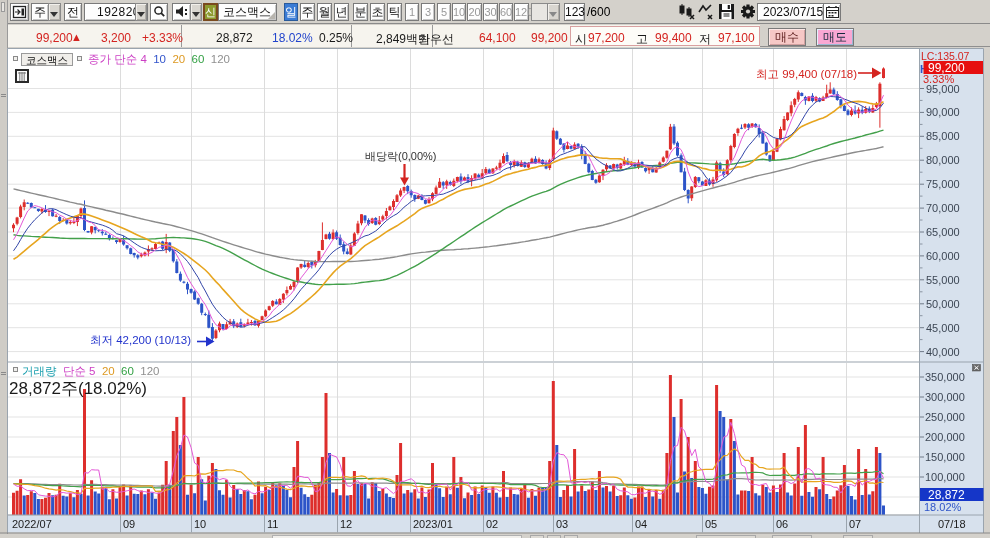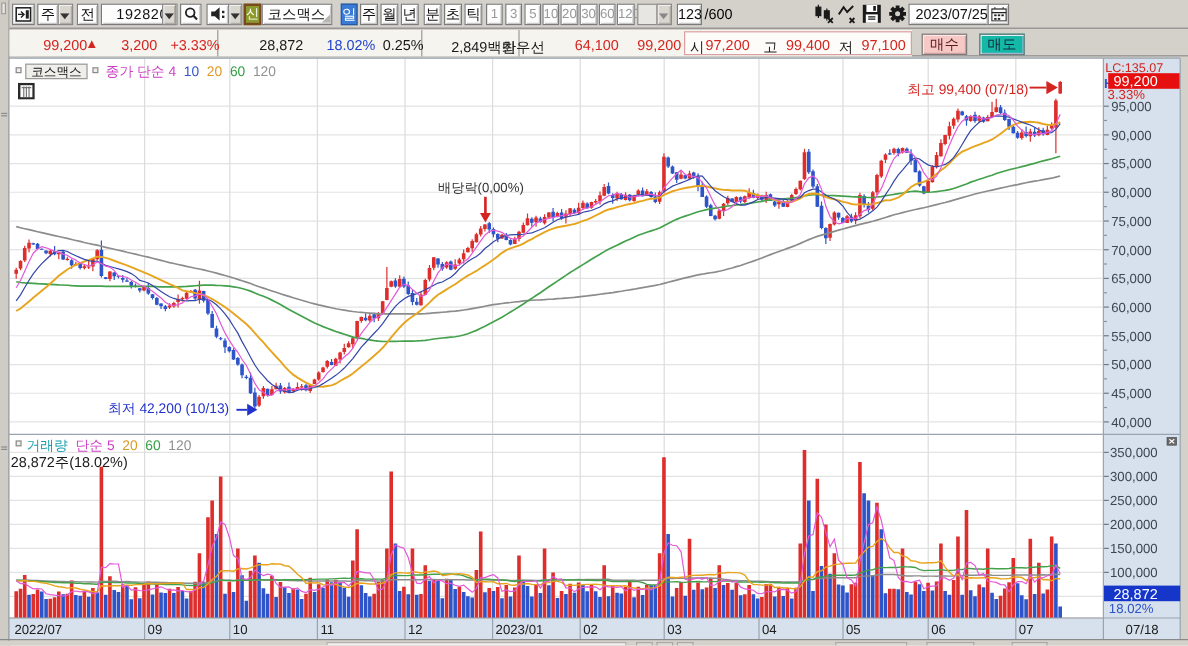--- a/index.html
+++ b/index.html
@@ -94,21 +94,21 @@
         <rect x="48.7" y="3" width="2.2" height="4" fill="#1a1a1a"></rect>
 <rect x="42.5" y="10" width="10" height="7" fill="#fff"></rect>
 <path d="M44.5 12h6M44.5 14h6" stroke="#1a1a1a" stroke-width="1"></path>
 </g>
 <g>
 <path d="M69 2.5v14M62 9.5h14M64 4.5l10 10M74 4.5l-10 10" stroke="#1a1a1a" stroke-width="3.2"></path>
 <circle cx="69" cy="9.5" r="5.2" fill="#1a1a1a"></circle>
 <circle cx="69" cy="9.5" r="2.1" fill="#d4d1cb"></circle>
 </g>
 </svg></div>
-<div class="btn" style="left:757px;width:67px;text-align:left;padding-left:5px">2023/07/25</div>
+<div class="btn" style="left:757px;width:67px;text-align:left;padding-left:5px">2023/07/15</div>
 <div class="btn" style="left:823px;width:18px"><svg width="13" height="12" style="margin-top:2px">
       <rect x="0.5" y="1.5" width="12" height="10" fill="none" stroke="#222" stroke-width="1"></rect>
       <path d="M0.5 4.5h12" stroke="#222"></path>
       <path d="M3 1V0M10 1V0" stroke="#222" stroke-width="1.4"></path>
       <g fill="#222">
         <rect x="2.5" y="6" width="2" height="1.5"></rect>
         <rect x="5.5" y="6" width="2" height="1.5"></rect>
         <rect x="8.5" y="6" width="2" height="1.5"></rect>
         <rect x="2.5" y="9" width="2" height="1.5"></rect>
         <rect x="5.5" y="9" width="2" height="1.5"></rect>
@@ -133,21 +133,21 @@
 <div class="r2t blk" style="left:418px">최우선</div>
 <div class="r2t red" style="left:479px">64,100</div>
 <div class="r2t red" style="left:531px">99,200</div>
 <div class="r2t blk" style="left:575px">시</div>
 <div class="r2t red" style="left:588px">97,200</div>
 <div class="r2t blk" style="left:636px">고</div>
 <div class="r2t red" style="left:655px">99,400</div>
 <div class="r2t blk" style="left:699px">저</div>
 <div class="r2t red" style="left:718px">97,100</div>
 <div class="abs" style="left:768px;top:28px;width:38px;height:18px;background:#f6c8c6;border:1px solid #7a7a7a;box-shadow:inset 1px 1px 0 #fde8e6, inset -1px -1px 0 #d0a0a0;font-size:12px;color:#5a1a1a;text-align:center;line-height:16px">매수</div>
-<div class="abs" style="left:816px;top:28px;width:38px;height:18px;background:#14b8a6;border:1px solid #7a7a7a;box-shadow:inset 1px 1px 0 #e4f0fc, inset -1px -1px 0 #9ab8d4;font-size:12px;color:#14283c;text-align:center;line-height:16px">매도</div>
+<div class="abs" style="left:816px;top:28px;width:38px;height:18px;background:#f9a8d4;border:1px solid #7a7a7a;box-shadow:inset 1px 1px 0 #e4f0fc, inset -1px -1px 0 #9ab8d4;font-size:12px;color:#14283c;text-align:center;line-height:16px">매도</div>
 
 <svg width="990" height="538" viewBox="0 0 990 538" style="position:absolute;left:0;top:0">
     <rect x="7.5" y="48.5" width="912" height="466" fill="#ffffff"></rect>
 <rect x="919.5" y="48.5" width="64" height="484.5" fill="#d7e1ed"></rect>
 <rect x="7.5" y="515.5" width="912" height="17.0" fill="#d7e1ed"></rect>
 <line x1="8" y1="351.6" x2="919" y2="351.6" stroke="#e3e3e3" stroke-width="1"></line>
 <line x1="8" y1="327.7" x2="919" y2="327.7" stroke="#e3e3e3" stroke-width="1"></line>
 <line x1="8" y1="303.8" x2="919" y2="303.8" stroke="#e3e3e3" stroke-width="1"></line>
 <line x1="8" y1="279.8" x2="919" y2="279.8" stroke="#e3e3e3" stroke-width="1"></line>
 <line x1="8" y1="255.9" x2="919" y2="255.9" stroke="#e3e3e3" stroke-width="1"></line>
@@ -305,21 +305,21 @@
 <div class="abs" style="left:21px;top:52.5px;height:13px;background:#f0eeea;border:1px solid #9a9a9a;font-size:10.5px;line-height:12px;padding:0 4px;color:#111">코스맥스</div>
 <div class="abs" style="left:77px;top:56px;width:5px;height:5px;border:1px solid #8a8a8a;background:#f0efec"></div>
 <div class="abs" style="left:88px;top:52px;font-size:11.5px;white-space:nowrap"><span style="color:#cc3fc4">종가 단순 4</span>&nbsp; <span style="color:#3355cc">10</span>&nbsp; <span style="color:#dd9922">20</span>&nbsp; <span style="color:#33a044">60</span>&nbsp; <span style="color:#909090">120</span></div>
 <svg class="abs" style="left:15px;top:69px" width="14" height="14">
     <rect x="1" y="1" width="12" height="12" fill="#fcfcfc" stroke="#2a2a2a" stroke-width="2"></rect>
     <path d="M3 4h8M4.8 3v9M7 3v9M9.2 3v9" stroke="#777" stroke-width="1"></path>
   </svg>
 
 <div class="abs" style="left:13px;top:367px;width:5px;height:5px;border:1px solid #8a8a8a;background:#f0efec"></div>
 <div class="abs" style="left:22px;top:364px;font-size:11.5px;white-space:nowrap"><span style="color:#1b9fae">거래량</span>&nbsp; <span style="color:#cc3fc4">단순 5</span>&nbsp; <span style="color:#dd9922">20</span>&nbsp; <span style="color:#33a044">60</span>&nbsp; <span style="color:#909090">120</span></div>
-<div class="abs" style="left:9px;top:377px;font-size:12px;color:#1a1a1a;white-space:nowrap">28,872주(18.02%)</div>
+<div class="abs" style="left:9px;top:377px;font-size:17px;color:#1a1a1a;white-space:nowrap">28,872주(18.02%)</div>
 
 <div class="abs" style="left:0;top:534px;width:990px;height:4px;background:#d4d1cb"></div>
 <div class="abs" style="left:272px;top:535px;width:250px;height:3px;background:#f2f0ec;border:1px solid #b0b0b0;border-bottom:none"></div>
 <div class="abs" style="left:530px;top:535px;width:14px;height:3px;background:#dedbd5;border:1px solid #a8a8a8;border-bottom:none"></div>
 <div class="abs" style="left:547px;top:535px;width:14px;height:3px;background:#dedbd5;border:1px solid #a8a8a8;border-bottom:none"></div>
 <div class="abs" style="left:564px;top:535px;width:14px;height:3px;background:#dedbd5;border:1px solid #a8a8a8;border-bottom:none"></div>
 <div class="abs" style="left:696px;top:535px;width:60px;height:3px;background:#dedbd5;border:1px solid #a8a8a8;border-bottom:none"></div>
 <div class="abs" style="left:772px;top:535px;width:40px;height:3px;background:#dedbd5;border:1px solid #a8a8a8;border-bottom:none"></div>
 <div class="abs" style="left:843px;top:535px;width:30px;height:3px;background:#dedbd5;border:1px solid #a8a8a8;border-bottom:none"></div>
 

